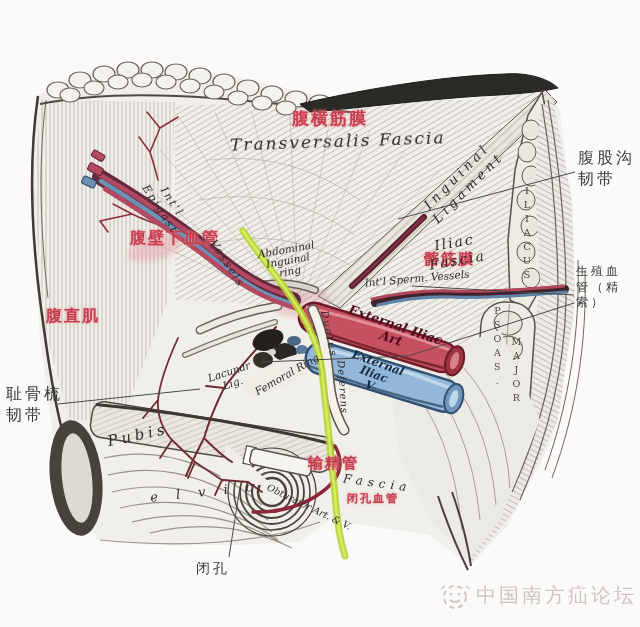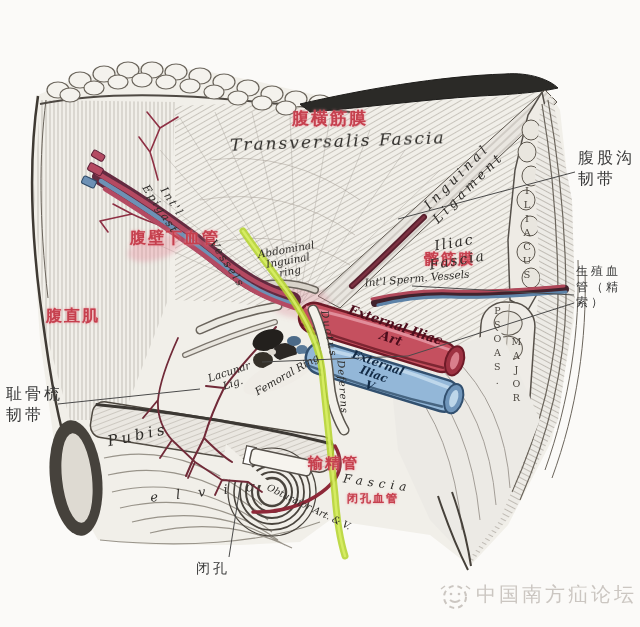--- a/index.html
+++ b/index.html
@@ -7,21 +7,21 @@
           font-family:"DejaVu Serif",serif;}
   #art{position:absolute;left:0;top:0;}
   .lbl{position:absolute;white-space:pre-line;line-height:1.25;}
   .cnred{color:#c5404e;font-family:"Liberation Sans",sans-serif;font-weight:bold;
          text-shadow:0 0 3px rgba(243,150,160,.85),0 0 1px rgba(200,60,80,.6);letter-spacing:2px;}
   .cnblk{color:#3a3a3a;font-family:"DejaVu Serif",serif;letter-spacing:3px;line-height:1.3;}
   .eng{color:#2e2c29;font-style:italic;font-family:"DejaVu Serif",serif;}
   .engb{color:#2e2c29;font-family:"DejaVu Serif",serif;}
   .ctr{text-align:center;}
   .vert{writing-mode:vertical-rl;text-orientation:upright;}
-  .wm{color:#cbc6c1;font-family:Liberation Mono, monospace;letter-spacing:3px;}
+  .wm{color:#cbc6c1;font-family:Liberation Sans, sans-serif;letter-spacing:3px;}
 </style>
 </head>
 <body>
 
 <div id="canvas">
 
 <svg id="art" width="640" height="627" viewBox="0 0 640 627">
   <defs>
     <pattern id="hv" width="4" height="6" patternUnits="userSpaceOnUse">
       <path d="M2 0V6" stroke="#a8a299" stroke-width="0.7"></path>

